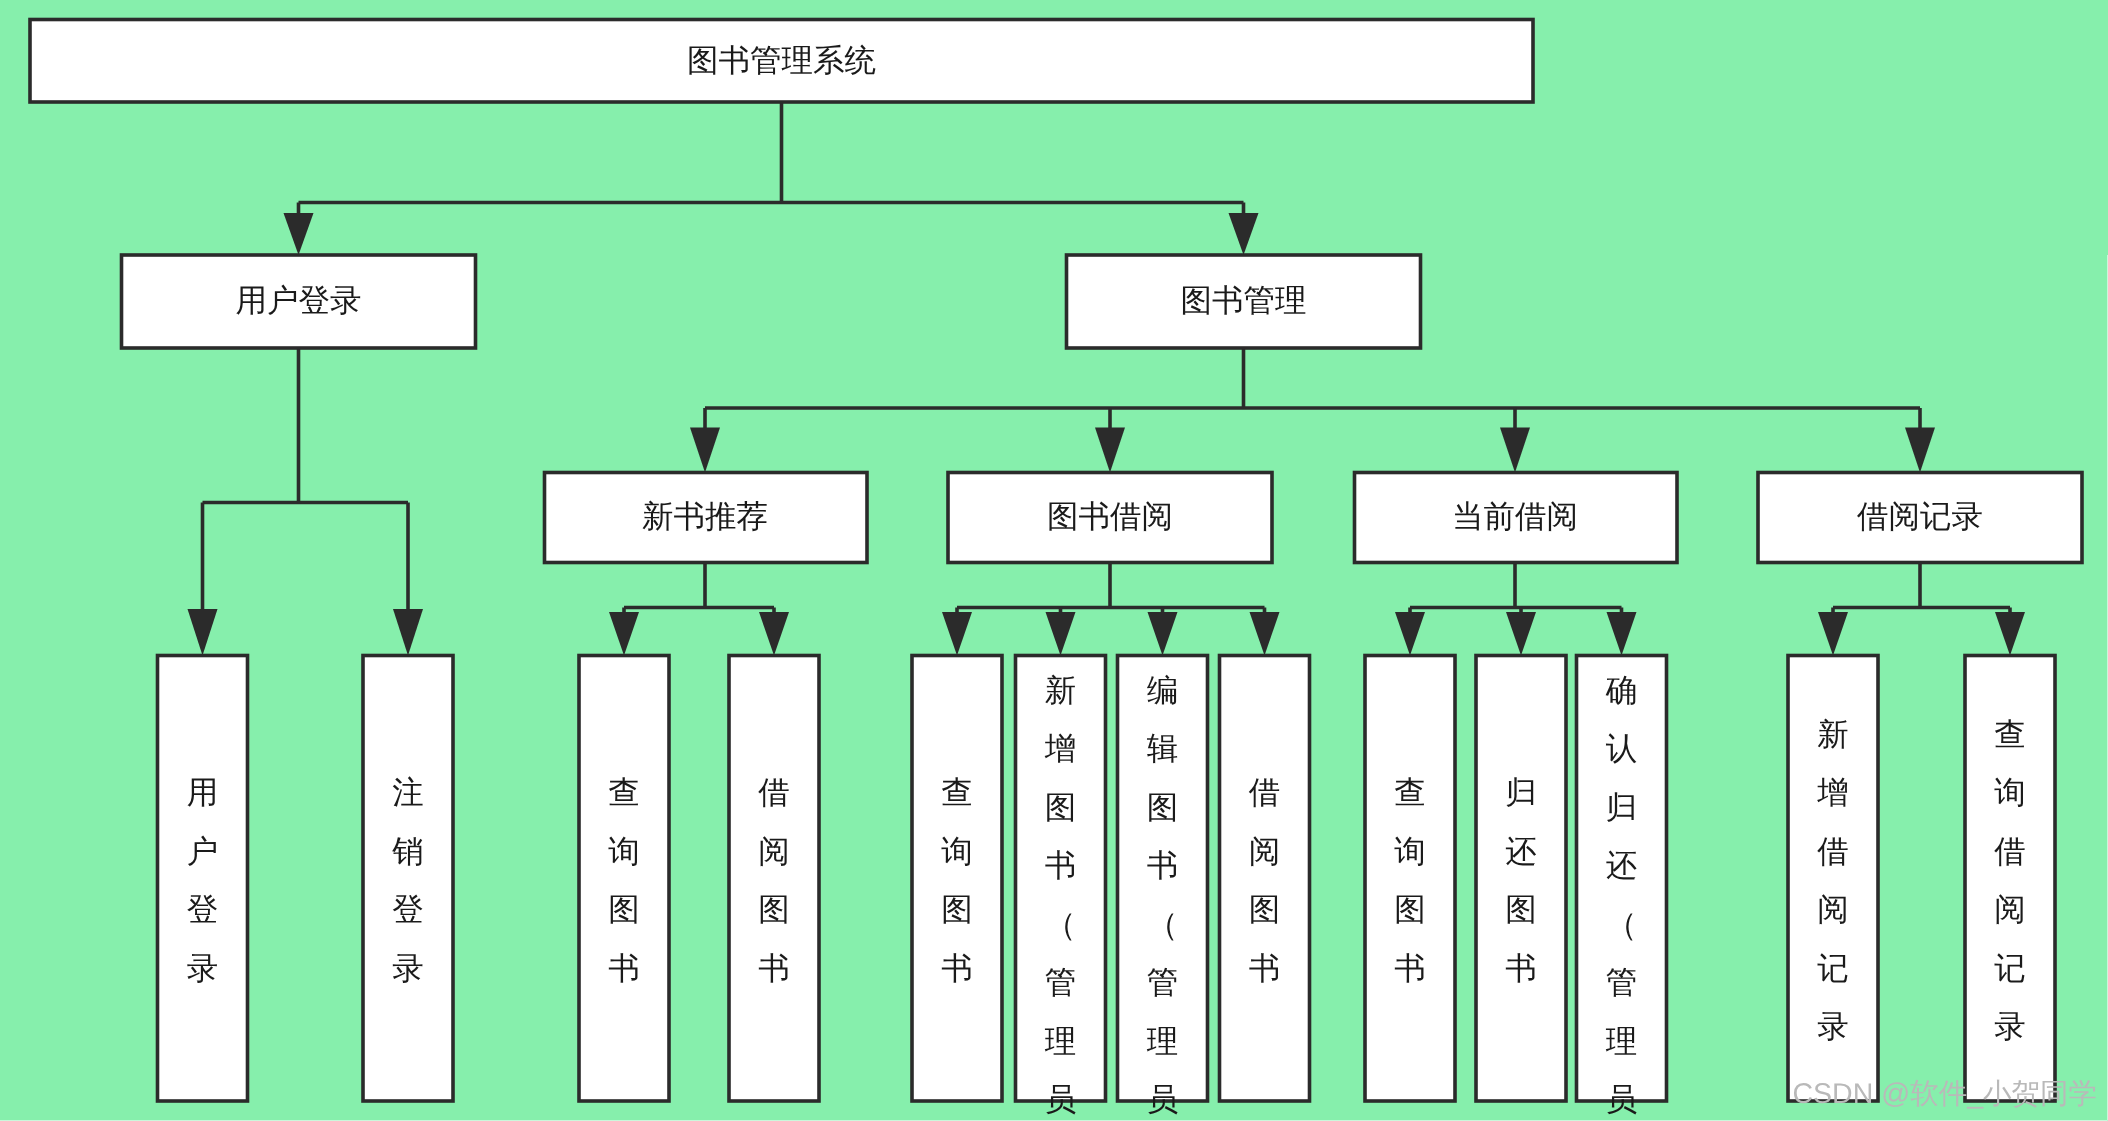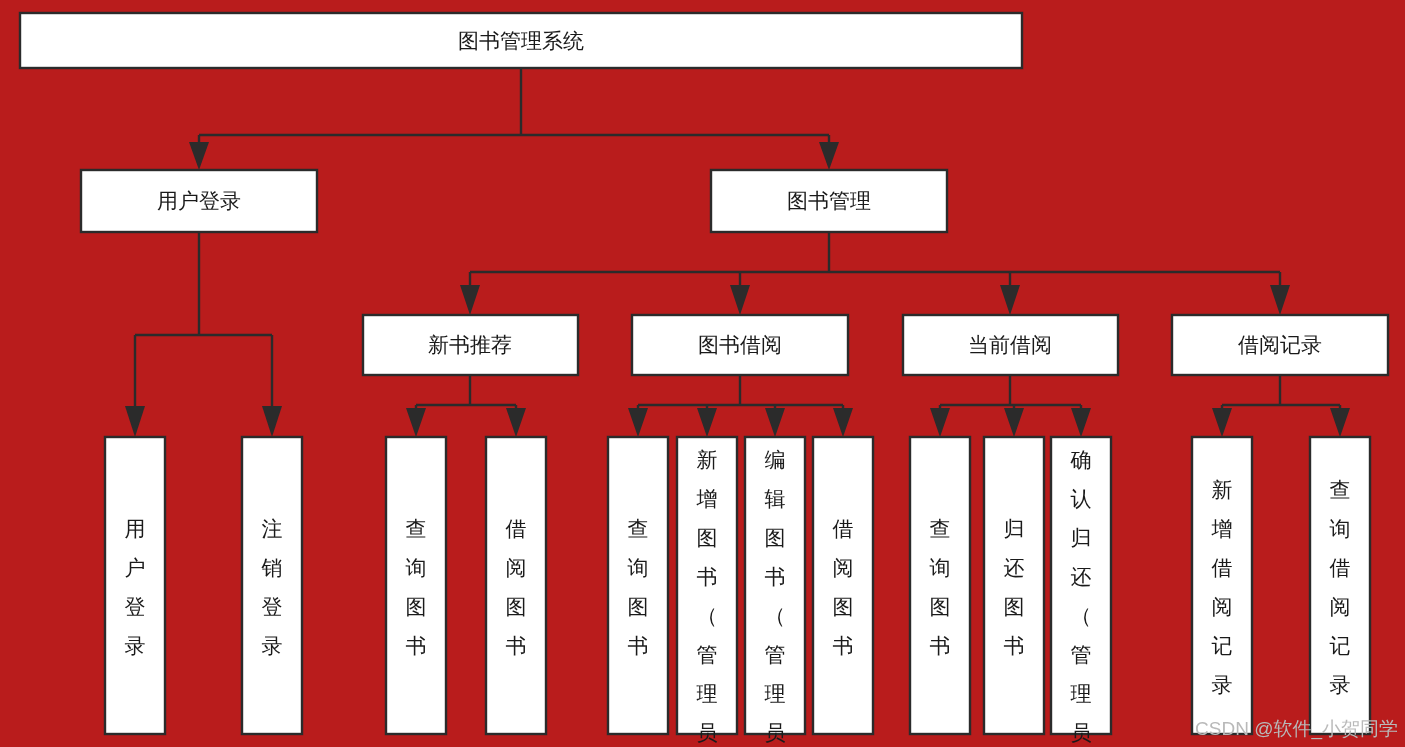--- a/index.html
+++ b/index.html
@@ -11,21 +11,21 @@
   body {
     width: 1405px;
     height: 747px;
     font-family: "Liberation Sans", "DejaVu Sans", sans-serif;
     overflow: hidden;
   }
   #diagram-root {
     position: relative;
     width: 1405px;
     height: 747px;
-    background: #b91c1c;
+    background: #86efac;
   }
   svg.diagram-canvas {
     position: absolute;
     top: 0;
     left: 0;
     width: 1405px;
     height: 747px;
     display: block;
   }
   .node-box {

